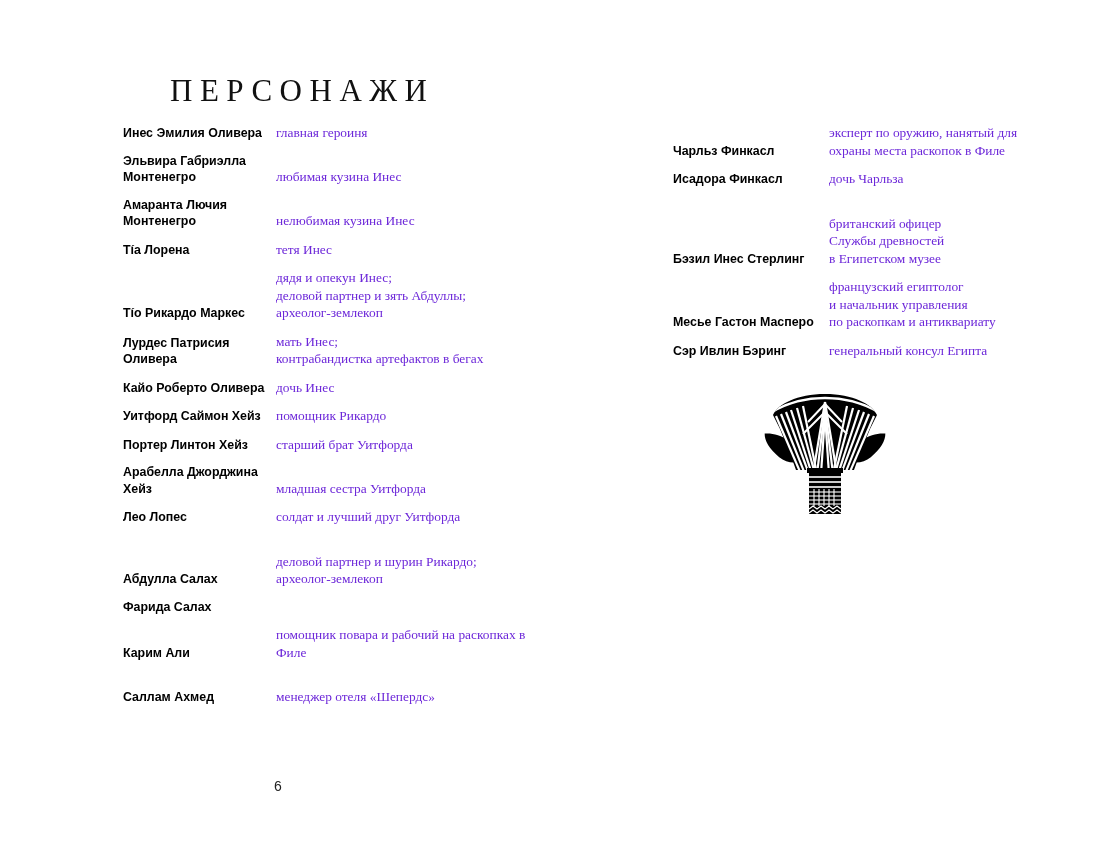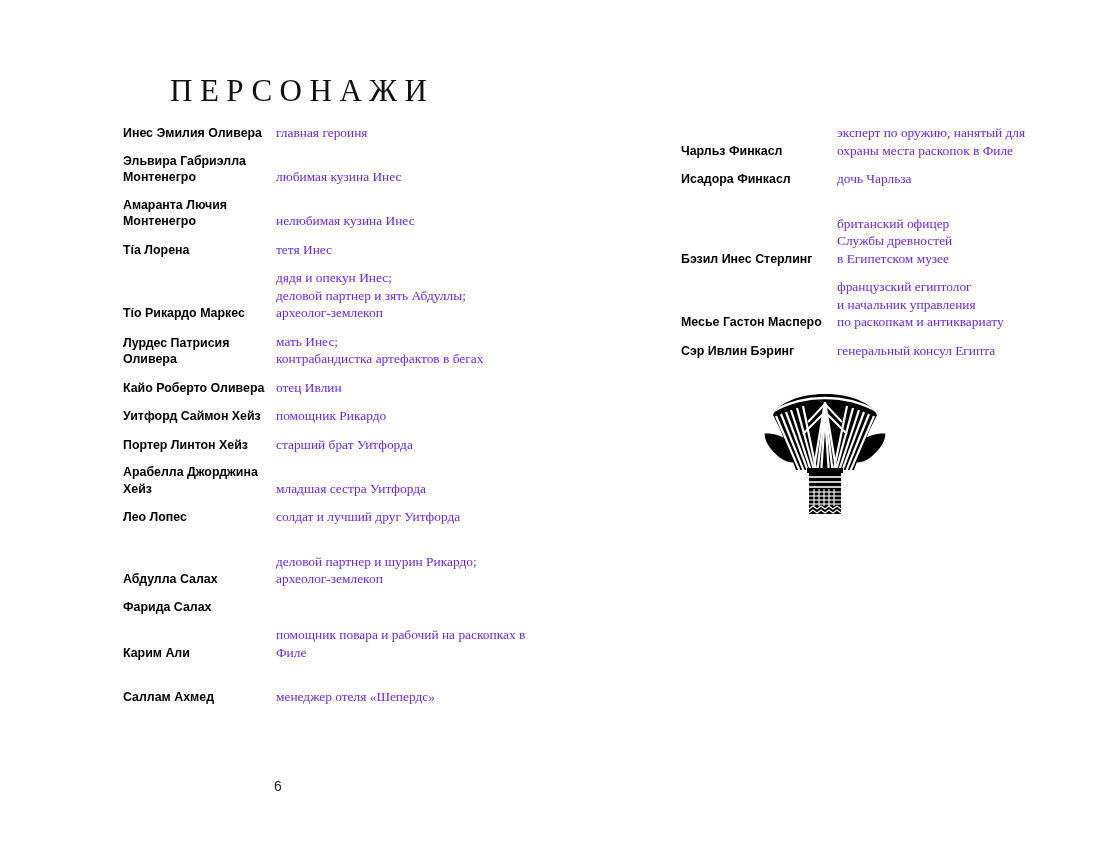--- a/index.html
+++ b/index.html
@@ -53,21 +53,21 @@
 
   .entry-name {
     font-family: "Liberation Sans", sans-serif;
     font-weight: bold;
     font-size: 12.4px;
     line-height: 16.5px;
     color: #000000;
     flex: 0 0 auto;
   }
   .column-left  .entry-name { width: 153px; }
-  .column-right .entry-name { width: 156px; margin-left: 8px; }
+  .column-right .entry-name { width: 156px; }
 
   .entry-desc {
     font-family: "Liberation Serif", serif;
     font-weight: 400;
     font-size: 13.4px;
     line-height: 17.5px;
     color: #6d28d9;
     flex: 1 1 auto;
     white-space: pre-line;
   }
@@ -121,21 +121,21 @@
 деловой партнер и зять Абдуллы;
 археолог-землекоп</div>
       </div>
       <div class="entry">
         <div class="entry-name">Лурдес Патрисия Оливера</div>
         <div class="entry-desc">мать Инес;
 контрабандистка артефактов в бегах</div>
       </div>
       <div class="entry">
         <div class="entry-name">Кайо Роберто Оливера</div>
-        <div class="entry-desc">отец Ивлин</div>
+        <div class="entry-desc">дочь Инес</div>
       </div>
       <div class="entry">
         <div class="entry-name">Уитфорд Саймон Хейз</div>
         <div class="entry-desc">помощник Рикардо</div>
       </div>
       <div class="entry">
         <div class="entry-name">Портер Линтон Хейз</div>
         <div class="entry-desc">старший брат Уитфорда</div>
       </div>
       <div class="entry">

